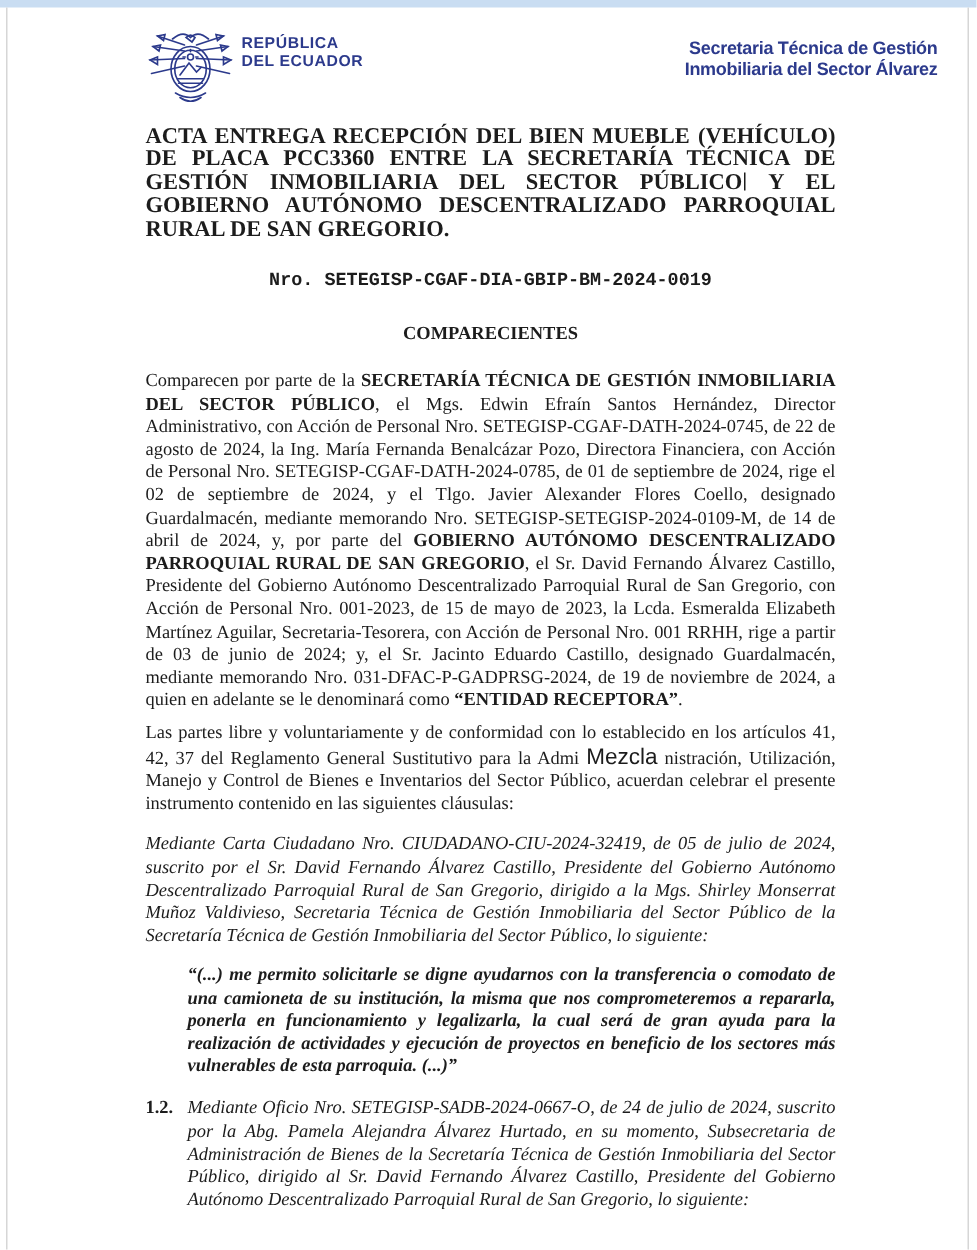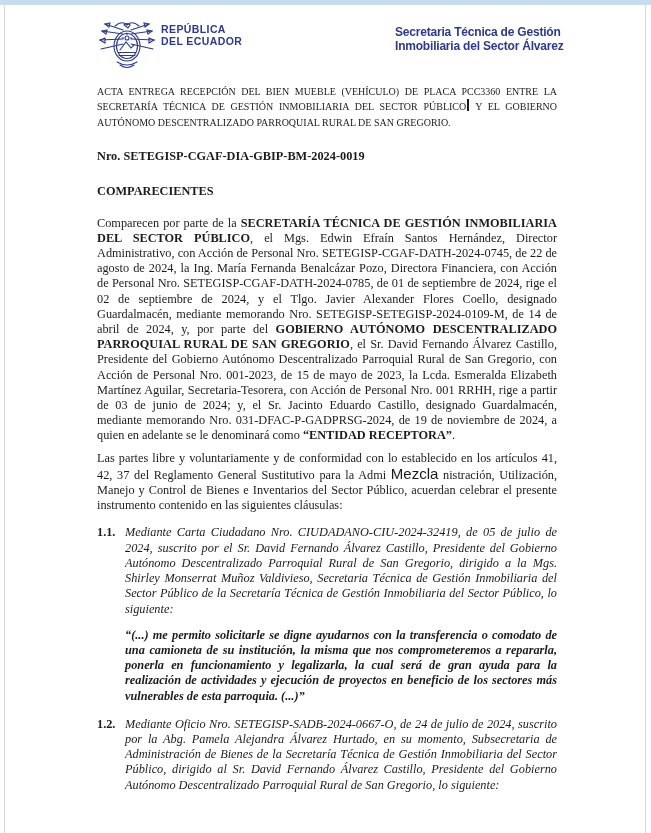--- a/index.html
+++ b/index.html
@@ -15,31 +15,31 @@
 
   
   .header { position:absolute; top:16px; left:97px; right:26px; height:62px; }
   .coa { position:absolute; left:0; top:2px; }
   .logo-caption {
     position:absolute; left:64px; top:8px;
     font-family:"Liberation Sans", sans-serif; font-weight:bold;
     font-size:10.5px; line-height:11.5px; letter-spacing:0.4px; color:#2c3a8c;
   }
   .org-name {
-    position:absolute; right:0; top:10px; width:230px; text-align:left;
+    position:absolute; right:0; top:10px; width:230px; text-align:right;
     font-family:"Liberation Sans", sans-serif; font-weight:bold;
     font-size:12px; line-height:13.5px; letter-spacing:-0.2px; color:#2c3a8c;
   }
 
   
   .content { position:absolute; left:97px; top:84px; width:460px; font-size:12.3px; line-height:15.2px; }
   .content p { margin:0; }
-  .doc-title { font-weight:normal; text-align:justify; font-size:10px; line-height:15.4px; }
-  .doc-number { margin-top:19px !important; font-weight:bold; }
-  .sec-heading { margin-top:20px !important; font-weight:bold; }
+  .doc-title { font-weight:bold; text-align:justify; font-size:15px; line-height:15.4px; }
+  .doc-number { margin-top:19px !important; text-align:center; font-weight:bold;font-family:Liberation Mono, monospace; }
+  .sec-heading { margin-top:20px !important; font-weight:bold;text-align:center; }
   .para { margin-top:16px !important; text-align:justify; }
   .para-tight { margin-top:7px !important; text-align:justify; }
   .clause-heading { margin-top:24px !important; font-weight:bold; }
   .item { display:flex; margin-top:12px; }
   .item .num { flex:0 0 28px; font-weight:bold; }
   .item .body { flex:1; text-align:justify;font-style:italic; }
   .quote {
     margin-top:11px !important; margin-left:28px !important;
     font-weight:bold; font-style:italic; text-align:justify;
   }
@@ -96,21 +96,20 @@
   <p class="doc-number">Nro. SETEGISP-CGAF-DIA-GBIP-BM-2024-0019</p>
 
   <p class="sec-heading">COMPARECIENTES</p>
 
   <p class="para"><span>Comparecen por parte de la </span><span class="b">SECRETARÍA TÉCNICA DE GESTIÓN INMOBILIARIA DEL SECTOR PÚBLICO</span><span>, el Mgs. Edwin Efraín Santos Hernández, Director Administrativo, con Acción de Personal Nro. SETEGISP-CGAF-DATH-2024-0745, de 22 de agosto de 2024, la Ing. María Fernanda Benalcázar Pozo, Directora Financiera, con Acción de Personal Nro. SETEGISP-CGAF-DATH-2024-0785, de 01 de septiembre de 2024, rige el 02 de septiembre de 2024, y el Tlgo. Javier Alexander Flores Coello, designado Guardalmacén, mediante memorando Nro. SETEGISP-SETEGISP-2024-0109-M, de 14 de abril de 2024, y, por parte del </span><span class="b">GOBIERNO AUTÓNOMO DESCENTRALIZADO PARROQUIAL RURAL DE SAN GREGORIO</span><span>, el Sr. David Fernando Álvarez Castillo, Presidente del Gobierno Autónomo Descentralizado Parroquial Rural de San Gregorio, con Acción de Personal Nro. 001-2023, de 15 de mayo de 2023, la Lcda. Esmeralda Elizabeth Martínez Aguilar, Secretaria-Tesorera, con Acción de Personal Nro. 001 RRHH, rige a partir de 03 de junio de 2024; y, el Sr. Jacinto Eduardo Castillo, designado Guardalmacén, mediante memorando Nro. 031-DFAC-P-GADPRSG-2024, de 19 de noviembre de 2024, a quien en adelante se le denominará como </span><span class="b">“ENTIDAD RECEPTORA”</span><span>.</span></p>
 
   <p class="para-tight"><span>Las partes libre y voluntariamente y de conformidad con lo establecido en los artículos 41, 42, 37 del Reglamento General Sustitutivo para la Admi </span><span class="sans">Mezcla</span><span> nistración, Utilización, Manejo y Control de Bienes e Inventarios del Sector Público, acuerdan celebrar el presente instrumento contenido en las siguientes cláusulas:</span></p>
 
 
   <div class="item">
-    <span class="num">1.1.</span>
     <span class="body"><span>Mediante Carta Ciudadano Nro. CIUDADANO-CIU-2024-32419, de 05 de julio de 2024, suscrito por el Sr. David Fernando Álvarez Castillo, Presidente del Gobierno Autónomo Descentralizado Parroquial Rural de San Gregorio, dirigido a la Mgs. Shirley Monserrat Muñoz Valdivieso, Secretaria Técnica de Gestión Inmobiliaria del Sector Público de la Secretaría Técnica de Gestión Inmobiliaria del Sector Público, lo siguiente:</span></span>
   </div>
 
   <p class="quote">“(...) me permito solicitarle se digne ayudarnos con la transferencia o comodato de una camioneta de su institución, la misma que nos comprometeremos a repararla, ponerla en funcionamiento y legalizarla, la cual será de gran ayuda para la realización de actividades y ejecución de proyectos en beneficio de los sectores más vulnerables de esta parroquia. (...)”</p>
 
   <div class="item" style="margin-top:13px;">
     <span class="num">1.2.</span>
     <span class="body"><span>Mediante Oficio Nro. SETEGISP-SADB-2024-0667-O, de 24 de julio de 2024, suscrito por la Abg. Pamela Alejandra Álvarez Hurtado, en su momento, Subsecretaria de Administración de Bienes de la Secretaría Técnica de Gestión Inmobiliaria del Sector Público, dirigido al Sr. David Fernando Álvarez Castillo, Presidente del Gobierno Autónomo Descentralizado Parroquial Rural de San Gregorio, lo siguiente:</span></span>
   </div>
 </div>

